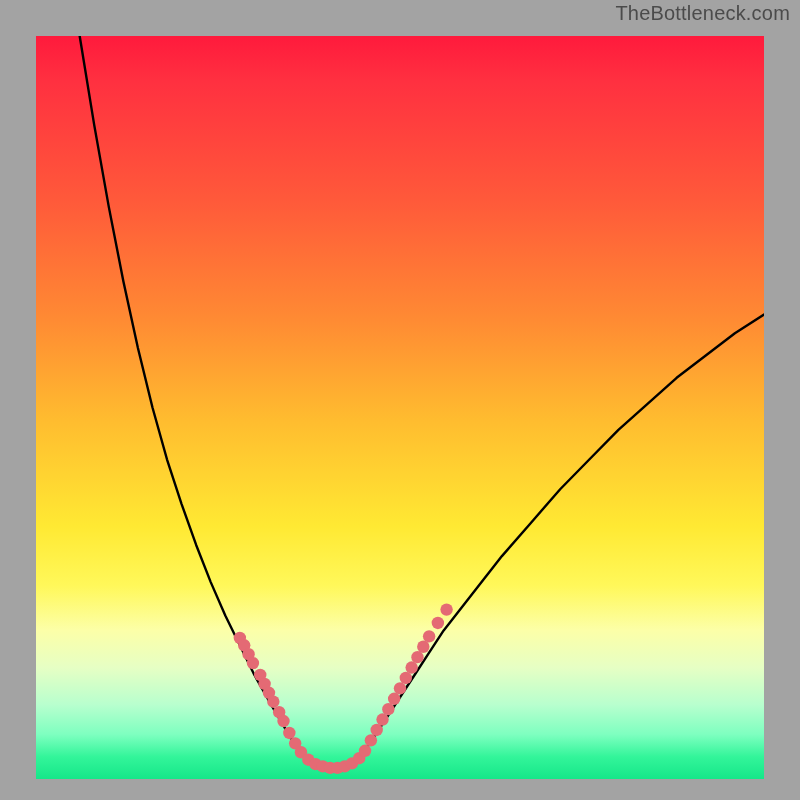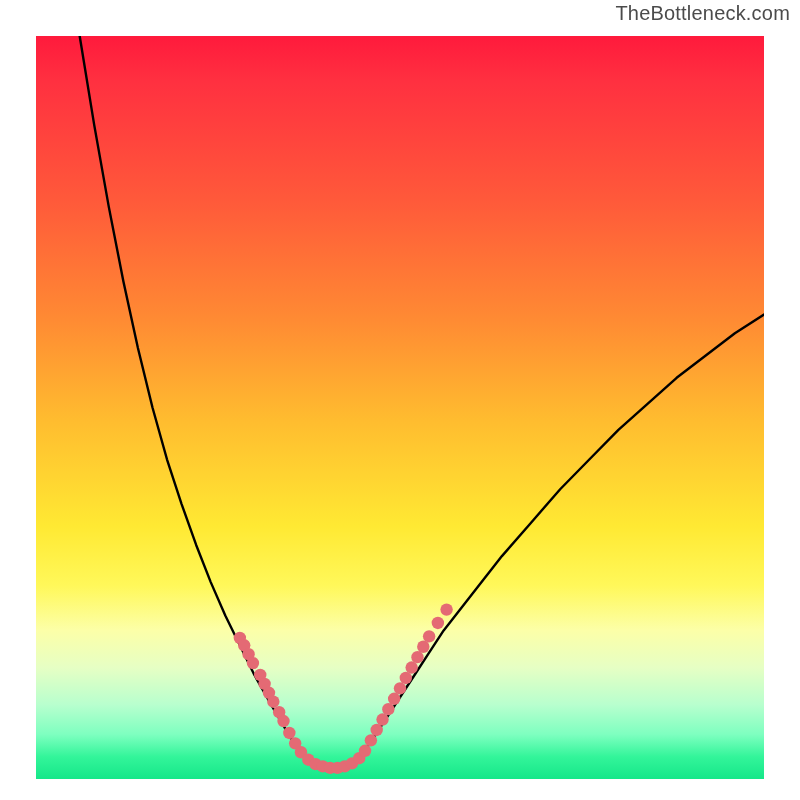--- a/index.html
+++ b/index.html
@@ -10,21 +10,21 @@
     background: #000;
     overflow: hidden;
     font-family: Arial, Helvetica, sans-serif;
   }
   .frame {
     position: absolute;
     left: 0;
     top: 0;
     width: 800px;
     height: 800px;
-    background: #ffffff;
+    background: #a3a3a3;
   }
   .plot {
     position: absolute;
     left: 36px;
     top: 36px;
     width: 728px;
     height: 743px;
     
     background: linear-gradient(
       to bottom,

